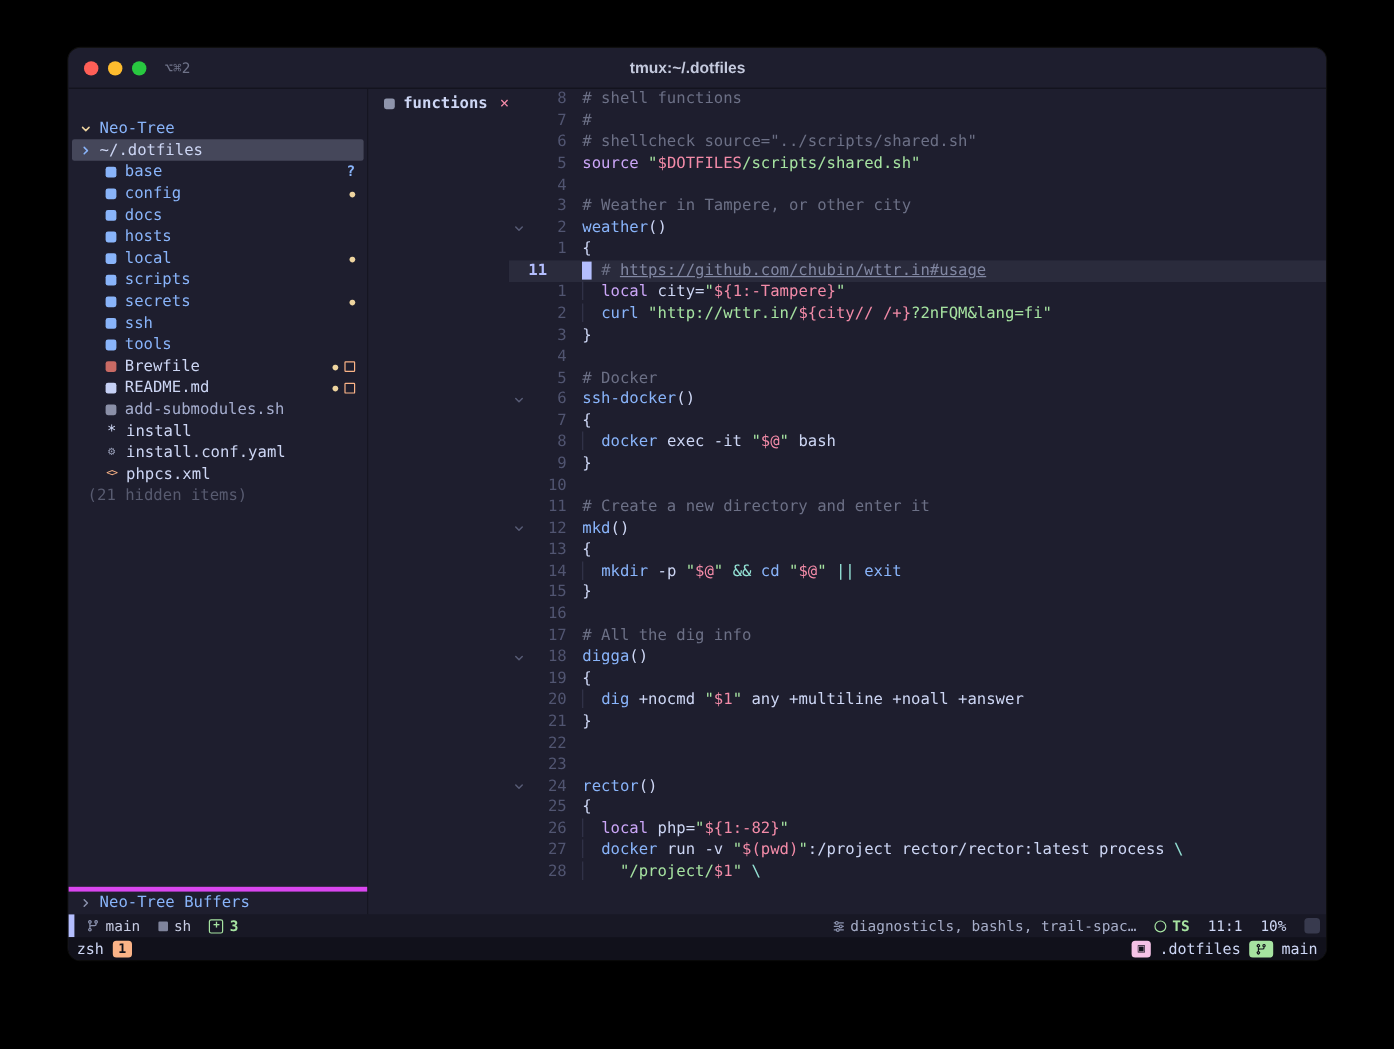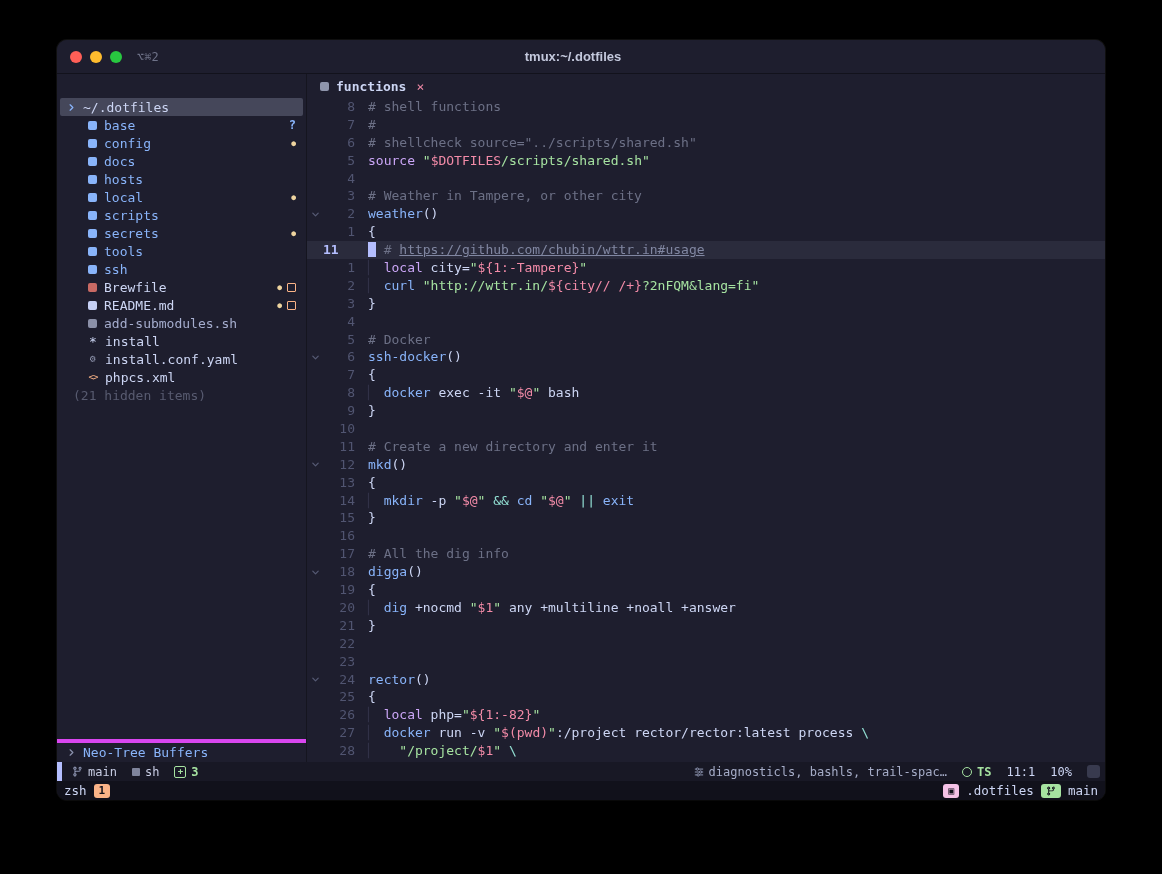--- a/index.html
+++ b/index.html
@@ -51,21 +51,21 @@
   .badges{margin-left:auto;display:flex;align-items:center;gap:5px;}
   .bq{color:#89b4fa;font-weight:700;font-size:12px;}
   .bdot{color:#eed49f;font-size:8px;}
   .brect{width:7px;height:7px;border:1px solid #fab387;border-radius:1px;}
   .t-noterow{padding-left:16px;}
   .t-note{color:#585b70;}
   .sidebar-bottom{flex:none;height:19px;border-top:4px solid #d946ef;
                   display:flex;align-items:center;padding-left:10px;gap:7px;}
   .buffers-label{color:#89b4fa;font-size:13px;}
   
-  .editor{flex:1;display:flex;flex-direction:column;min-width:0;background:#1e1e2e;}
+  .editor{flex:1;display:flex;min-width:0;background:#1e1e2e;}
   .tabline{height:24px;flex:none;display:flex;align-items:center;padding-left:13px;}
   .tab{display:flex;align-items:center;gap:7px;}
   .tab-icon{width:9px;height:9px;border-radius:2px;background:#8f95ac;}
   .tab-label{color:#cdd6f4;font-size:13px;font-weight:600;}
   .tab-close{color:#f38ba8;font-size:13px;margin-left:3px;}
   .code{flex:1;overflow:hidden;}
   .cl{display:flex;height:17.9px;line-height:17.9px;font-size:13px;white-space:pre;}
   .fold{width:16px;flex:none;color:#565a74;display:flex;align-items:center;justify-content:center;}
   .ln{width:32px;flex:none;text-align:right;color:#515571;}
   .ln-cur{text-align:left;color:#b4befe;font-weight:700;}
@@ -123,32 +123,35 @@
         <span class="light l-min"></span>
         <span class="light l-zoom"></span>
       </div>
       <span class="shortcut">⌥⌘2</span>
       <span class="wtitle">tmux:~/.dotfiles</span>
     </div>
 
     <div class="content">
       <div class="sidebar">
         <div class="tree" id="tree">
+            <div class="trow t-header"><span class="chev c-yellow"><svg viewBox="0 0 10 10" width="9" height="9">
+                  <path d="M2 3.5 5 6.5 8 3.5" fill="none" stroke="currentColor" stroke-width="1.4" stroke-linecap="round" stroke-linejoin="round"></path>
+                </svg></span><span class="t-title">Neo-Tree</span></div>
             <div class="trow t-root"><span class="chev c-blue"><svg viewBox="0 0 10 10" width="9" height="9">
                   <path d="M3.5 2 6.5 5 3.5 8" fill="none" stroke="currentColor" stroke-width="1.4" stroke-linecap="round" stroke-linejoin="round"></path>
                 </svg></span><span class="t-root-label">~/.dotfiles</span></div>
             <div class="trow t-item"><span class="fsq ic-folder"></span><span class="t-label folder">base</span><span class="badges"><span class="bq">?</span></span></div>
             <div class="trow t-item"><span class="fsq ic-folder"></span><span class="t-label folder">config</span><span class="badges"><span class="bdot">●</span></span></div>
             <div class="trow t-item"><span class="fsq ic-folder"></span><span class="t-label folder">docs</span><span class="badges"></span></div>
             <div class="trow t-item"><span class="fsq ic-folder"></span><span class="t-label folder">hosts</span><span class="badges"></span></div>
             <div class="trow t-item"><span class="fsq ic-folder"></span><span class="t-label folder">local</span><span class="badges"><span class="bdot">●</span></span></div>
             <div class="trow t-item"><span class="fsq ic-folder"></span><span class="t-label folder">scripts</span><span class="badges"></span></div>
             <div class="trow t-item"><span class="fsq ic-folder"></span><span class="t-label folder">secrets</span><span class="badges"><span class="bdot">●</span></span></div>
+            <div class="trow t-item"><span class="fsq ic-folder"></span><span class="t-label folder">ssh</span><span class="badges"></span></div>
             <div class="trow t-item"><span class="fsq ic-folder"></span><span class="t-label folder">tools</span><span class="badges"></span></div>
-            <div class="trow t-item"><span class="fsq ic-folder"></span><span class="t-label folder">ssh</span><span class="badges"></span></div>
             <div class="trow t-item"><span class="fsq ic-brew"></span><span class="t-label file">Brewfile</span><span class="badges"><span class="bdot">●</span><span class="brect"></span></span></div>
             <div class="trow t-item"><span class="fsq ic-markdown"></span><span class="t-label file">README.md</span><span class="badges"><span class="bdot">●</span><span class="brect"></span></span></div>
             <div class="trow t-item"><span class="fsq ic-shell"></span><span class="t-label muted">add-submodules.sh</span><span class="badges"></span></div>
             <div class="trow t-item"><span class="ficon ic-star">*</span><span class="t-label file">install</span><span class="badges"></span></div>
             <div class="trow t-item"><span class="ficon ic-gear">⚙</span><span class="t-label file">install.conf.yaml</span><span class="badges"></span></div>
             <div class="trow t-item"><span class="ficon ic-code">&lt;&gt;</span><span class="t-label file">phpcs.xml</span><span class="badges"></span></div>
             <div class="trow t-noterow"><span class="t-note">(21 hidden items)</span></div>
           </div>
         <div class="sidebar-bottom">
           <span class="chev c-dim">

